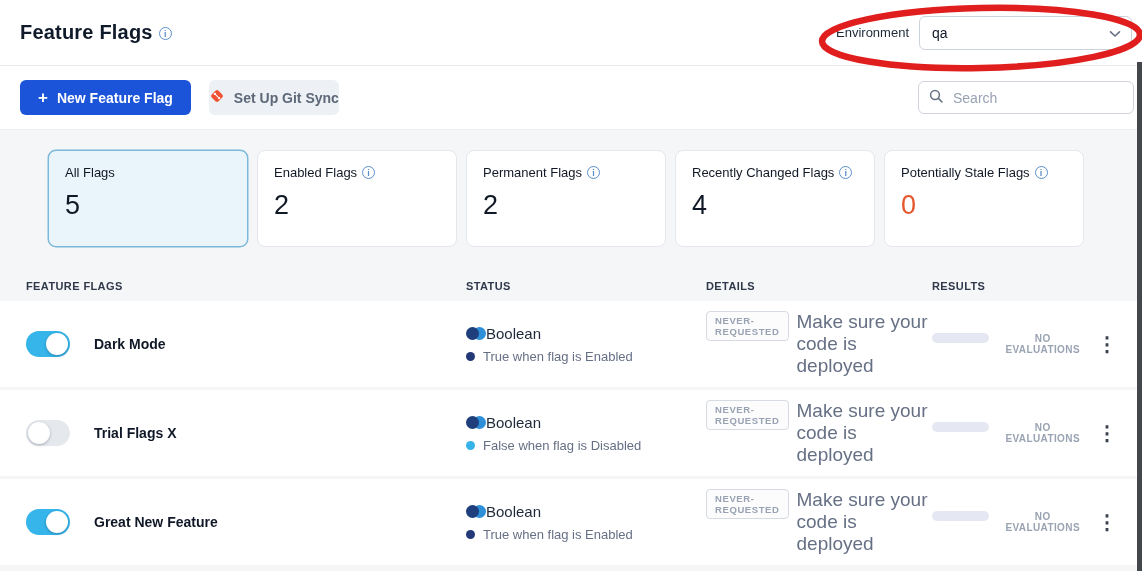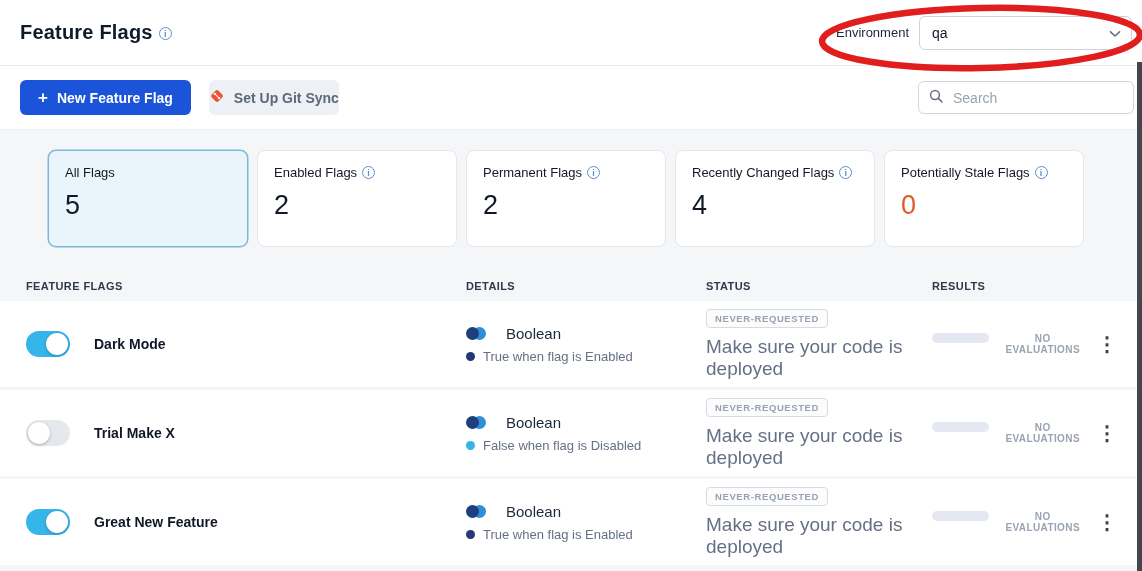--- a/index.html
+++ b/index.html
@@ -80,30 +80,30 @@
             position: relative; display: inline-block; cursor: pointer; flex: none;
             transition: background .15s; }
   .toggle .knob { position: absolute; top: 2px; left: 2px; width: 22px; height: 22px;
                   border-radius: 50%; background: #fff; box-shadow: 0 1px 3px rgba(16,24,40,.3); }
   .toggle.on { background: #35b5ea; }
   .toggle.on .knob { left: 20px; }
 
   .flag-name { font-size: 14px; font-weight: 700; color: #101828; cursor: pointer; }
 
   .cell-details { display: flex; flex-direction: column; align-items: flex-start; }
-  .type-line { display: flex; align-items: center; gap: 20px; }
+  .type-line { display: flex; align-items: center; gap: 0; }
   .bool-icon { display: inline-flex; align-items: center; }
   .bool-icon .b1 { width: 13px; height: 13px; border-radius: 50%; background: #1f3e7c; z-index: 2; }
   .bool-icon .b2 { width: 13px; height: 13px; border-radius: 50%; background: #2e8fd9; margin-left: -6px; }
   .type-label { font-size: 15px; color: #1d2939; }
   .variation-line { display: flex; align-items: center; gap: 8px; margin-top: 7px; }
   .dot { width: 9px; height: 9px; border-radius: 50%; background: #233876; flex: none; }
   .variation-text { font-size: 13px; color: #667085; }
 
-  .cell-status { display: flex; flex-direction: column; align-items: flex-start; gap: 8px; }
+  .cell-status { display: flex; flex-direction: row; align-items: flex-start; gap: 8px; }
   .badge { font-size: 9.5px; font-weight: 700; color: #98a2b3; letter-spacing: .6px;
            border: 1px solid #d6dae1; border-radius: 4px; padding: 3px 8px; background: #fcfcfd; }
   .status-text { font-size: 19px; color: #667085; }
 
   .cell-results { display: flex; flex-direction: row; align-items: flex-start; gap: 16px; }
   .bar { width: 95px; height: 10px; border-radius: 5px; background: #e5e8f2; }
   .results-text { width: 95px; text-align: center; font-size: 10px; font-weight: 600;
                   color: #9aa3b2; letter-spacing: .4px; }
 
   .cell-menu { display: flex; justify-content: center; }
@@ -197,22 +197,22 @@
       <div class="stat-label">
           <span>Potentially Stale Flags</span>
           <span class="info-icon"></span>
         </div>
       <div class="stat-value" style="color: rgb(228, 86, 44);">0</div>
     </div>
   </div>
 
   <div class="table-head grid-cols">
     <div class="th th-first">FEATURE FLAGS</div>
+    <div class="th">STATUS</div>
     <div class="th">DETAILS</div>
-    <div class="th">STATUS</div>
     <div class="th">RESULTS</div>
     <div class="th"></div>
   </div>
 
   <div>
 
     <div class="row grid-cols">
       <div class="cell-flag">
         <span class="toggle on">
             <span class="knob"></span>
@@ -243,21 +243,21 @@
       <div class="cell-menu">
         <span class="kebab">⋮</span>
       </div>
     </div>
 
     <div class="row grid-cols">
       <div class="cell-flag">
         <span class="toggle">
             <span class="knob"></span>
           </span>
-        <span class="flag-name">Trial Make X</span>
+        <span class="flag-name">Trial Flags X</span>
       </div>
       <div class="cell-details">
         <div class="type-line">
           <span class="bool-icon">
               <span class="b1"></span>
               <span class="b2"></span>
             </span>
           <span class="type-label">Boolean</span>
         </div>
         <div class="variation-line">

